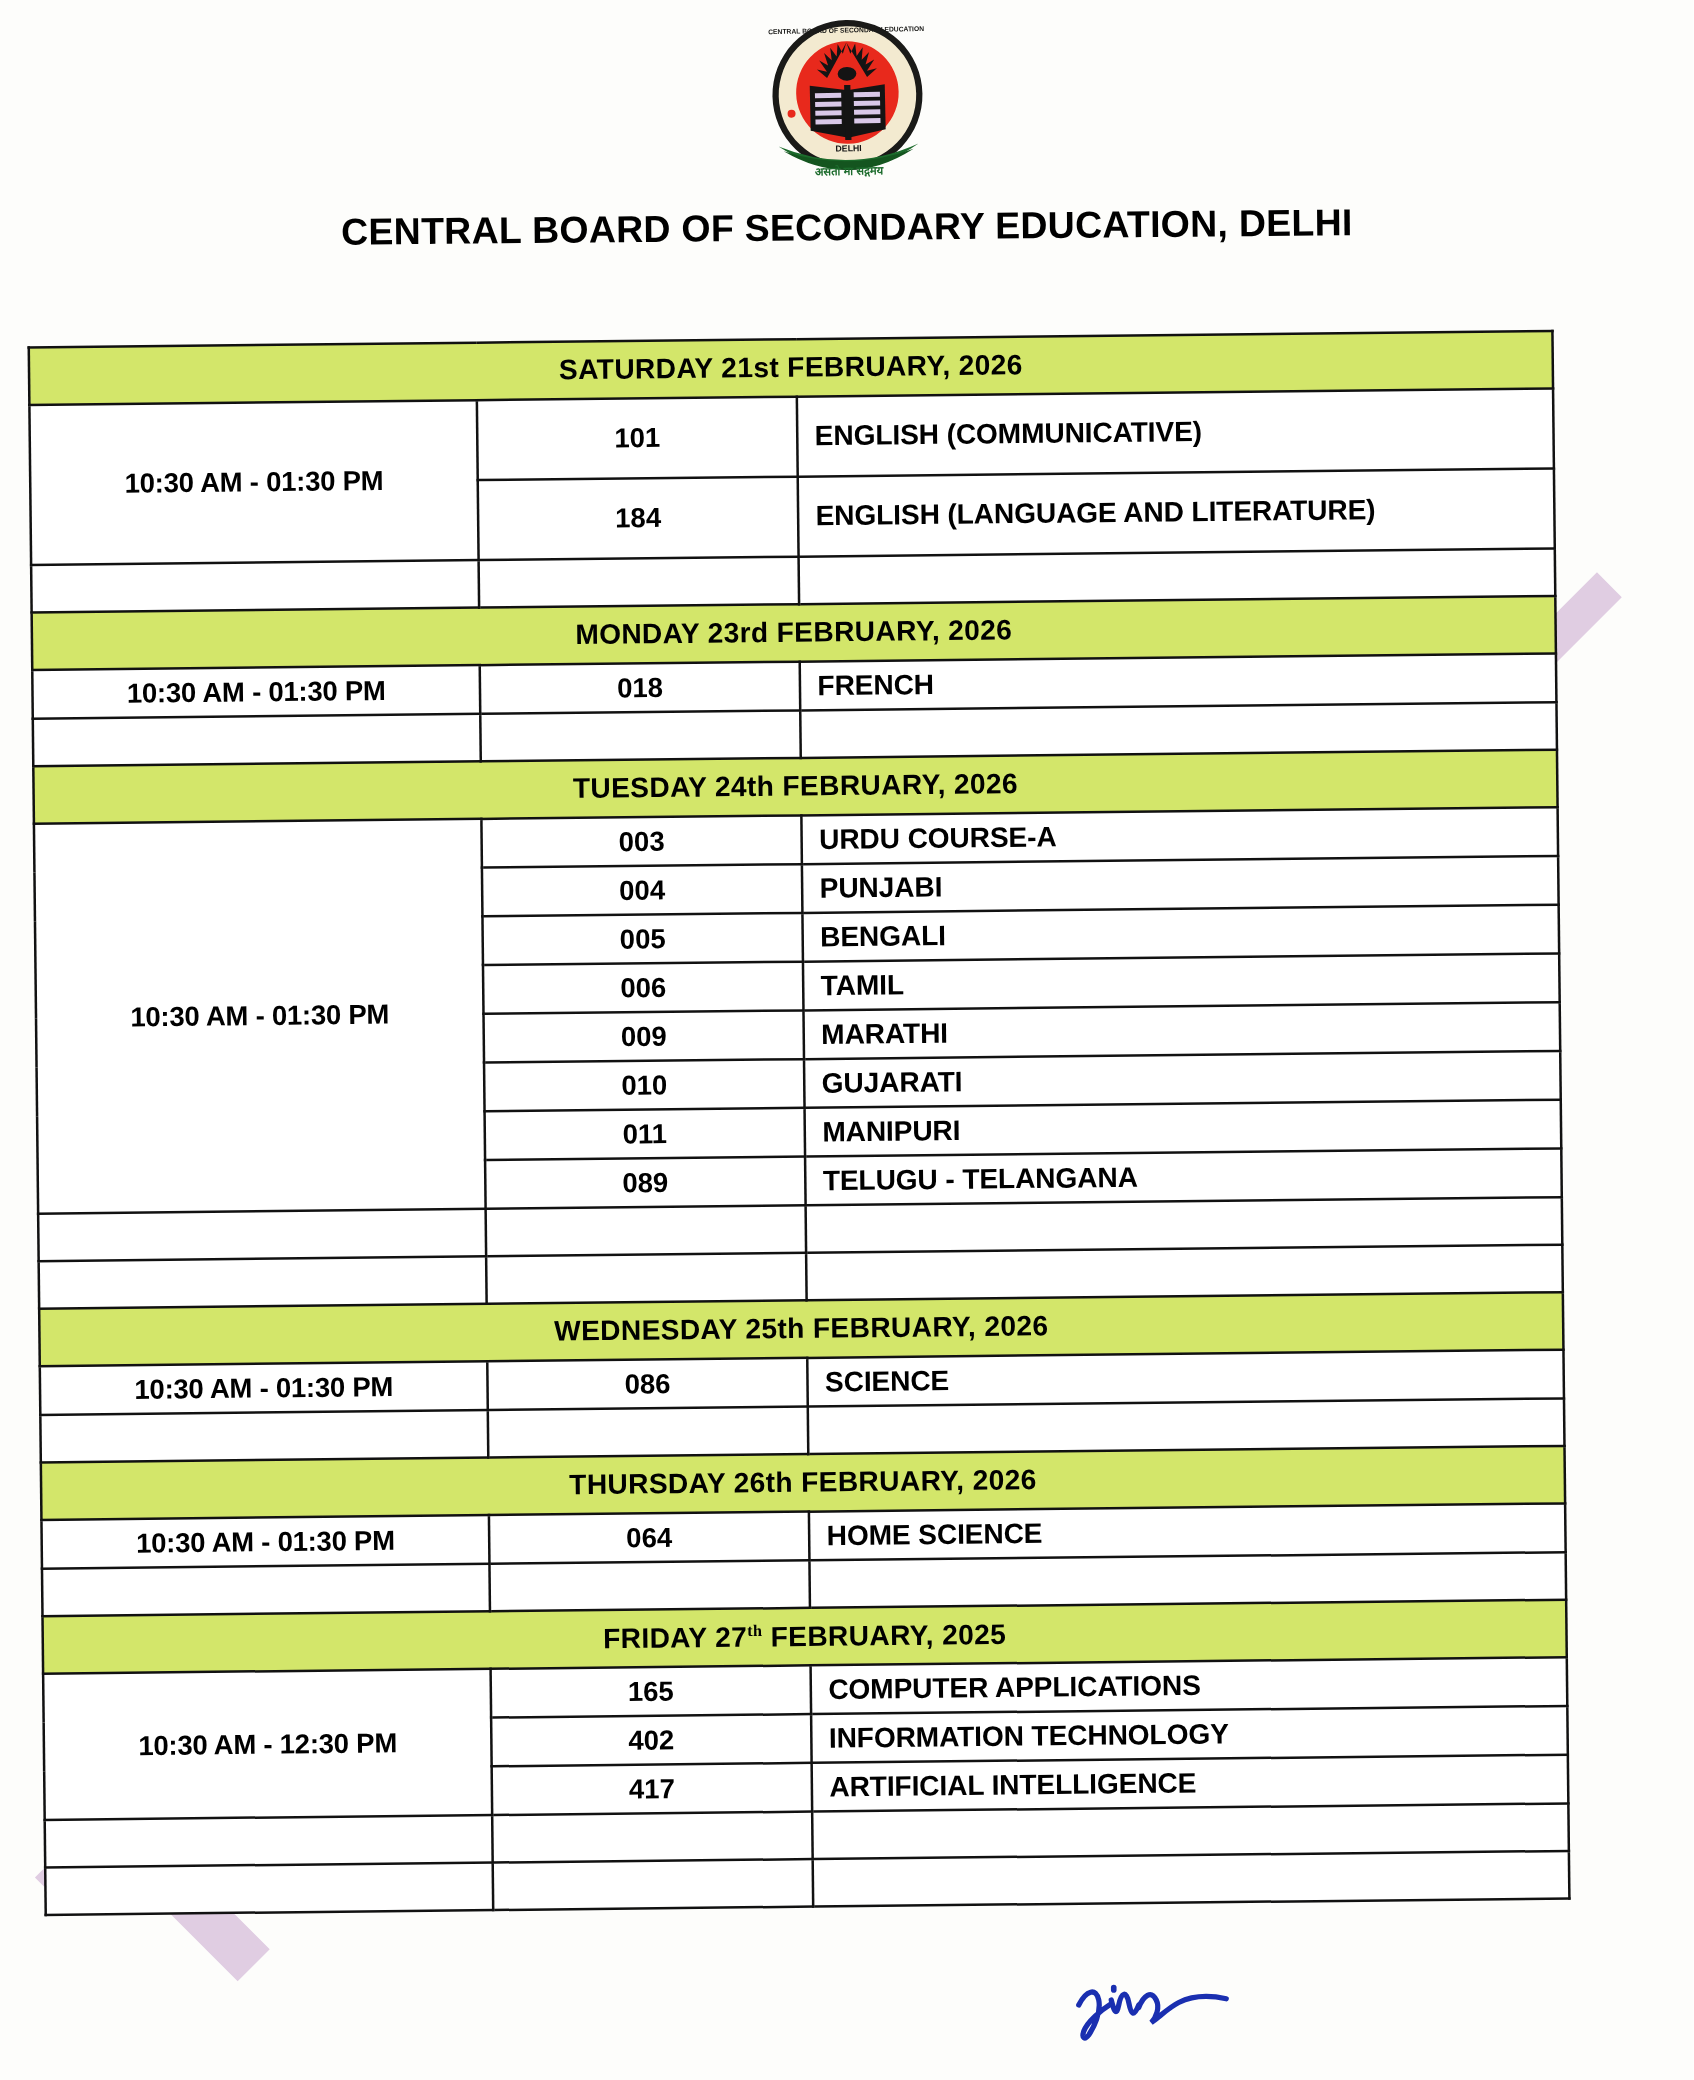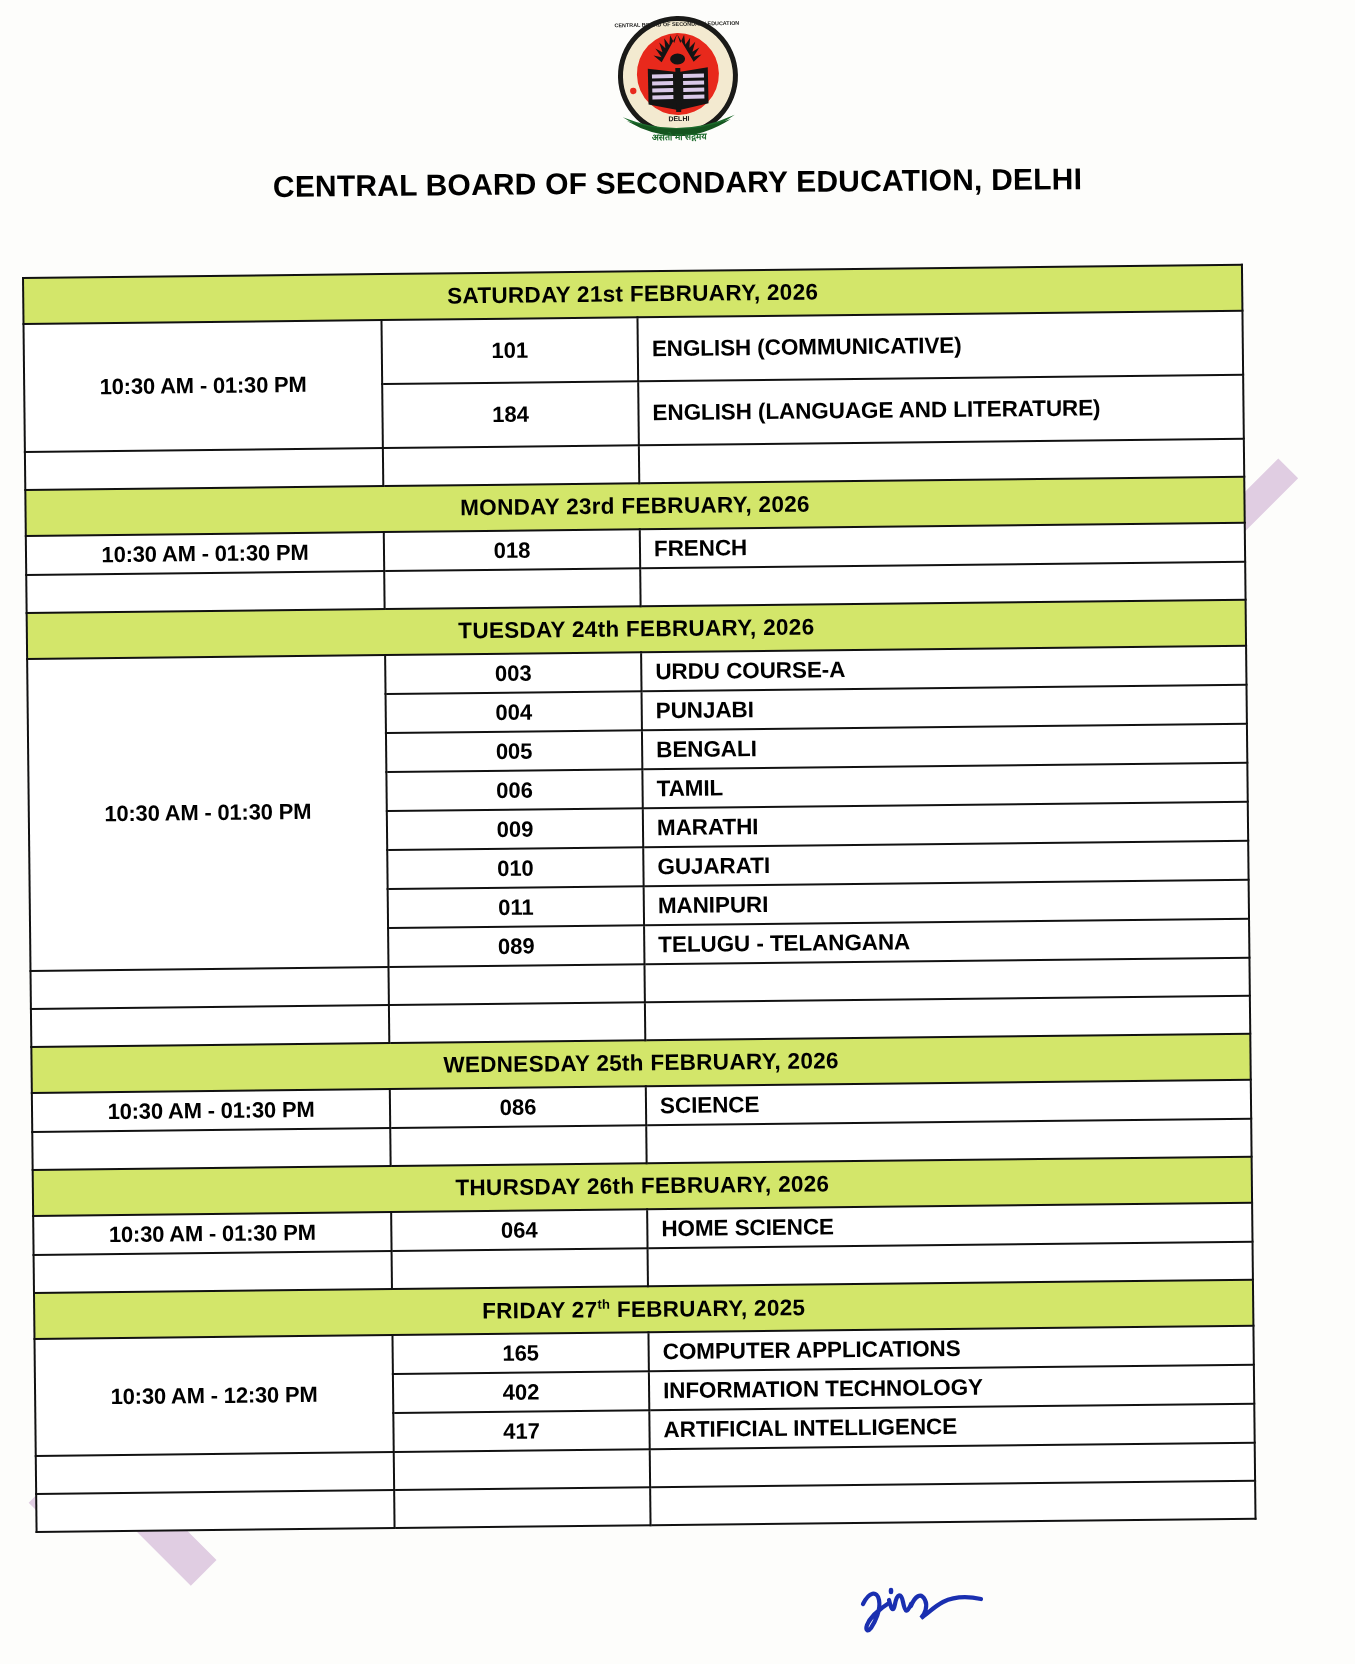--- a/index.html
+++ b/index.html
@@ -50,21 +50,21 @@
     background:#fff;
     height:37px;
   }
   td.dayhdr{
     background:#d3e66a;
     text-align:center;
     height:44px;
     font-size:22.5px;
     letter-spacing:.3px;
   }
-  td.dayhdr sup{font-size:13px;vertical-align:super;}
+  td.dayhdr sup{font-size:13px;vertical-align:super;font-family:Liberation Serif, serif;}
   td.time{text-align:center;font-size:22px;letter-spacing:-.2px;}
   td.code{text-align:center;font-size:22px;}
   td.subj{text-align:left;padding-left:13px;font-size:22.5px;letter-spacing:-.1px;}
   td.blank{height:36px;}
   td.subj.tall{height:62px;}
   td.code.tall{height:62px;}
   
   #watermark{
     position:absolute;
     left:0;top:330px;width:1355px;height:1290px;

